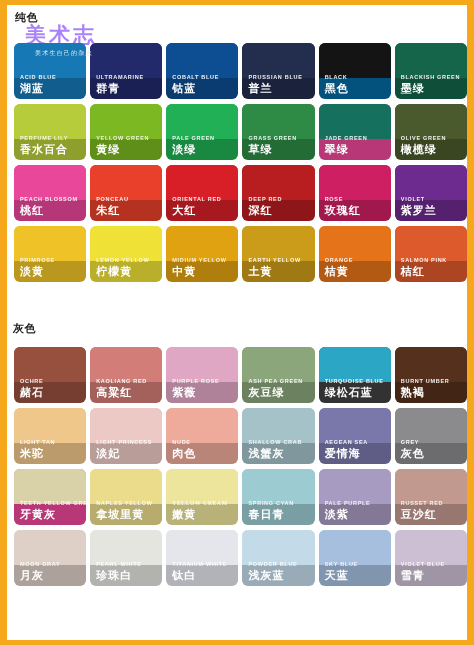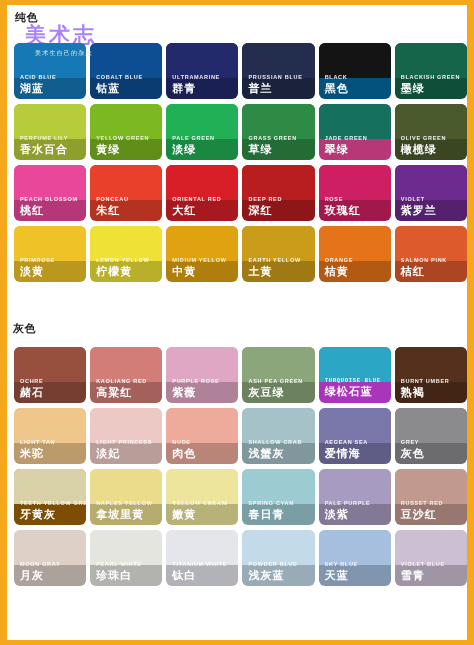--- a/index.html
+++ b/index.html
@@ -149,34 +149,34 @@
 
     <div class="grid" id="solid-grid">
         <div class="swatch" style="background: rgb(22, 121, 182);">
           <div class="swatch-top" style="background: rgb(22, 121, 182);"></div>
           <div class="swatch-bottom"></div>
           <div class="swatch-labels">
             <span class="label-en">ACID BLUE</span>
             <span class="label-cn">湖蓝</span>
           </div>
         </div>
+        <div class="swatch" style="background: rgb(35, 42, 108);">
+          <div class="swatch-top" style="background: rgb(35, 42, 108);"></div>
+          <div class="swatch-bottom"></div>
+          <div class="swatch-labels">
+            <span class="label-en">ULTRAMARINE</span>
+            <span class="label-cn">群青</span>
+          </div>
+        </div>
         <div class="swatch" style="background: rgb(13, 77, 146);">
           <div class="swatch-top" style="background: rgb(13, 77, 146);"></div>
           <div class="swatch-bottom"></div>
           <div class="swatch-labels">
             <span class="label-en">COBALT BLUE</span>
             <span class="label-cn">钴蓝</span>
-          </div>
-        </div>
-        <div class="swatch" style="background: rgb(35, 42, 108);">
-          <div class="swatch-top" style="background: rgb(35, 42, 108);"></div>
-          <div class="swatch-bottom"></div>
-          <div class="swatch-labels">
-            <span class="label-en">ULTRAMARINE</span>
-            <span class="label-cn">群青</span>
           </div>
         </div>
         <div class="swatch" style="background: rgb(35, 45, 77); padding-left: 32px;">
           <div class="swatch-top" style="background: rgb(35, 45, 77);"></div>
           <div class="swatch-bottom"></div>
           <div class="swatch-labels">
             <span class="label-en">PRUSSIAN BLUE</span>
             <span class="label-cn">普兰</span>
           </div>
         </div>
@@ -370,21 +370,21 @@
           </div>
         </div>
         <div class="swatch" style="background: rgb(139, 166, 122);">
           <div class="swatch-top" style="background: rgb(139, 166, 122);"></div>
           <div class="swatch-bottom"></div>
           <div class="swatch-labels">
             <span class="label-en">ASH PEA GREEN</span>
             <span class="label-cn">灰豆绿</span>
           </div>
         </div>
-        <div class="swatch" style="background: #d946ef; font-family: Liberation Mono, monospace;">
+        <div class="swatch" style="background: #404040;">
           <div class="swatch-top" style="background: rgb(43, 166, 196);"></div>
           <div class="swatch-bottom"></div>
           <div class="swatch-labels">
             <span class="label-en">TURQUOISE BLUE</span>
             <span class="label-cn">绿松石蓝</span>
           </div>
         </div>
         <div class="swatch" style="background: rgb(85, 48, 28);">
           <div class="swatch-top" style="background: rgb(85, 48, 28);"></div>
           <div class="swatch-bottom"></div>
@@ -434,21 +434,21 @@
           </div>
         </div>
         <div class="swatch" style="background: rgb(139, 139, 141);">
           <div class="swatch-top" style="background: rgb(139, 139, 141);"></div>
           <div class="swatch-bottom"></div>
           <div class="swatch-labels">
             <span class="label-en">GREY</span>
             <span class="label-cn">灰色</span>
           </div>
         </div>
-        <div class="swatch light" style="background: #a16207;">
+        <div class="swatch light" style="background: #ec4899;">
           <div class="swatch-top" style="background: rgb(217, 210, 168);"></div>
           <div class="swatch-bottom"></div>
           <div class="swatch-labels">
             <span class="label-en">TEETH YELLOW GREY</span>
             <span class="label-cn">牙黄灰</span>
           </div>
         </div>
         <div class="swatch light" style="background: rgb(235, 220, 140); padding-left: 32px;">
           <div class="swatch-top" style="background: rgb(235, 220, 140);"></div>
           <div class="swatch-bottom"></div>

